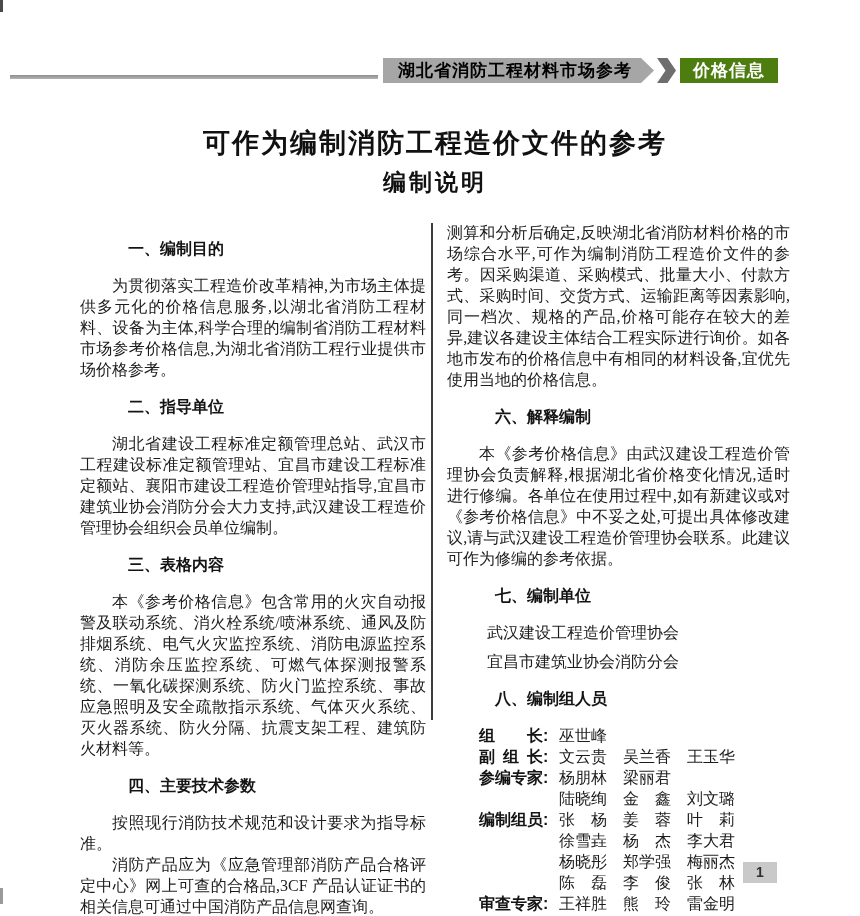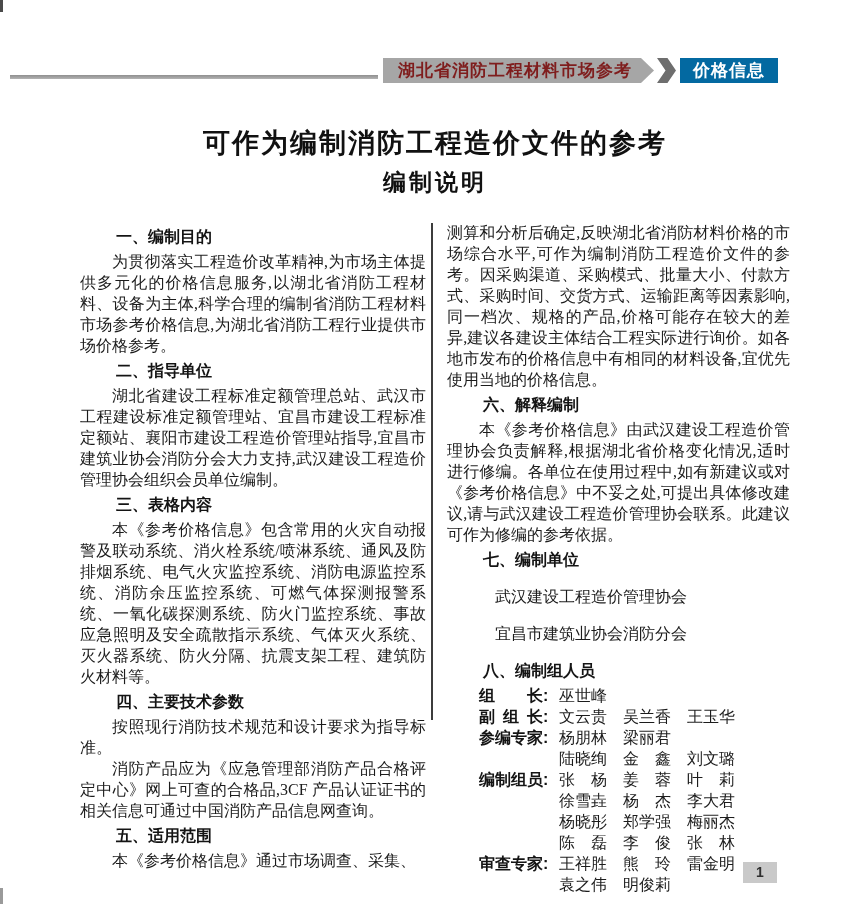--- a/index.html
+++ b/index.html
@@ -13,43 +13,43 @@
   }
   
   .artifact-tl{position:absolute;left:0;top:0;width:3px;height:12px;background:#4a4a4a;}
   .artifact-bl{position:absolute;left:0;top:888px;width:3px;height:16px;background:#9a9a9a;}
 
   
   .rule{position:absolute;left:10px;top:75px;width:368px;height:4px;
         background:linear-gradient(#8f8f8f,#b3b3b3);}
   .badge{position:absolute;left:383px;top:58px;height:25px;display:flex;align-items:stretch;
          font-family:"Liberation Sans", sans-serif;font-weight:bold;font-size:17px;line-height:25px;}
-  .badge-left{background:#a6a6a6;color:#7f1d1d;padding:0 22px 0 15px;letter-spacing:1px;
+  .badge-left{background:#a6a6a6;color:#000000;padding:0 22px 0 15px;letter-spacing:1px;
               clip-path:polygon(0 0, calc(100% - 13px) 0, 100% 50%, calc(100% - 13px) 100%, 0 100%);}
   .badge-chevron{width:19px;background:#6e6e6e;margin-left:3px;
               clip-path:polygon(0 0, 55% 0, 100% 50%, 55% 100%, 0 100%, 45% 50%);}
-  .badge-right{background:#0369a1;color:#ffffff;padding:0 13px;margin-left:4px;letter-spacing:1px;}
+  .badge-right{background:#4d7c0f;color:#ffffff;padding:0 13px;margin-left:4px;letter-spacing:1px;}
 
   
   .title-block{position:absolute;left:80px;top:126px;width:710px;text-align:center;
                font-weight:bold;color:#111;}
   .title-line1{font-size:27px;line-height:34px;letter-spacing:2px;margin:0;}
   .title-line2{font-size:23px;line-height:30px;letter-spacing:3px;margin:8px 0 0 0;text-align:center;}
 
   
   .col{position:absolute;top:222px;font-size:16px;line-height:21px;text-align:justify;}
   .col-left{left:80px;width:346px;}
   .col-right{left:447px;width:343px;}
   .divider{position:absolute;left:431px;top:223px;width:2px;height:497px;background:#3c3c3c;}
 
   .heading{font-family:"Liberation Sans", sans-serif;font-weight:bold;text-indent:2em;
-           margin:4px;color:#141414;}
+           margin:16px;color:#141414;}
   .para{margin:0;text-indent:2em;}
   .para.no-indent{text-indent:0;}
-  .org-line{margin:16px;text-indent:2em;}
+  .org-line{margin:8px;text-indent:2em;}
 
   
   .roster-row{margin:0;padding-left:2em;white-space:nowrap;}
   .r-label{display:inline-block;width:4em;text-align:justify;text-align-last:justify;
            font-family:"Liberation Sans", sans-serif;font-weight:bold;vertical-align:top;color:#141414;}
   .r-sep{display:inline-block;width:1em;font-family:"Liberation Sans", sans-serif;font-weight:bold;
          vertical-align:top;color:#141414;}
   .r-name{display:inline-block;width:3em;margin-right:1em;text-align:justify;text-align-last:justify;
           vertical-align:top;}
   .r-name:last-child{margin-right:0;}

